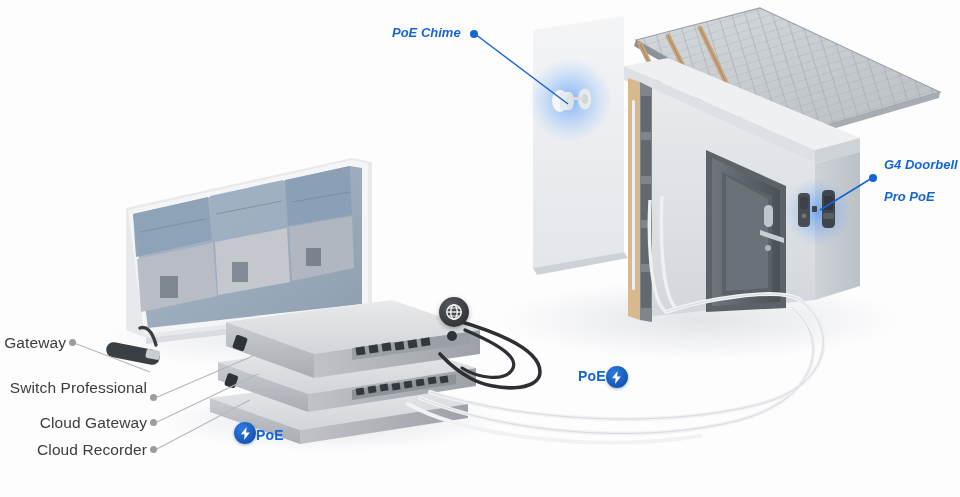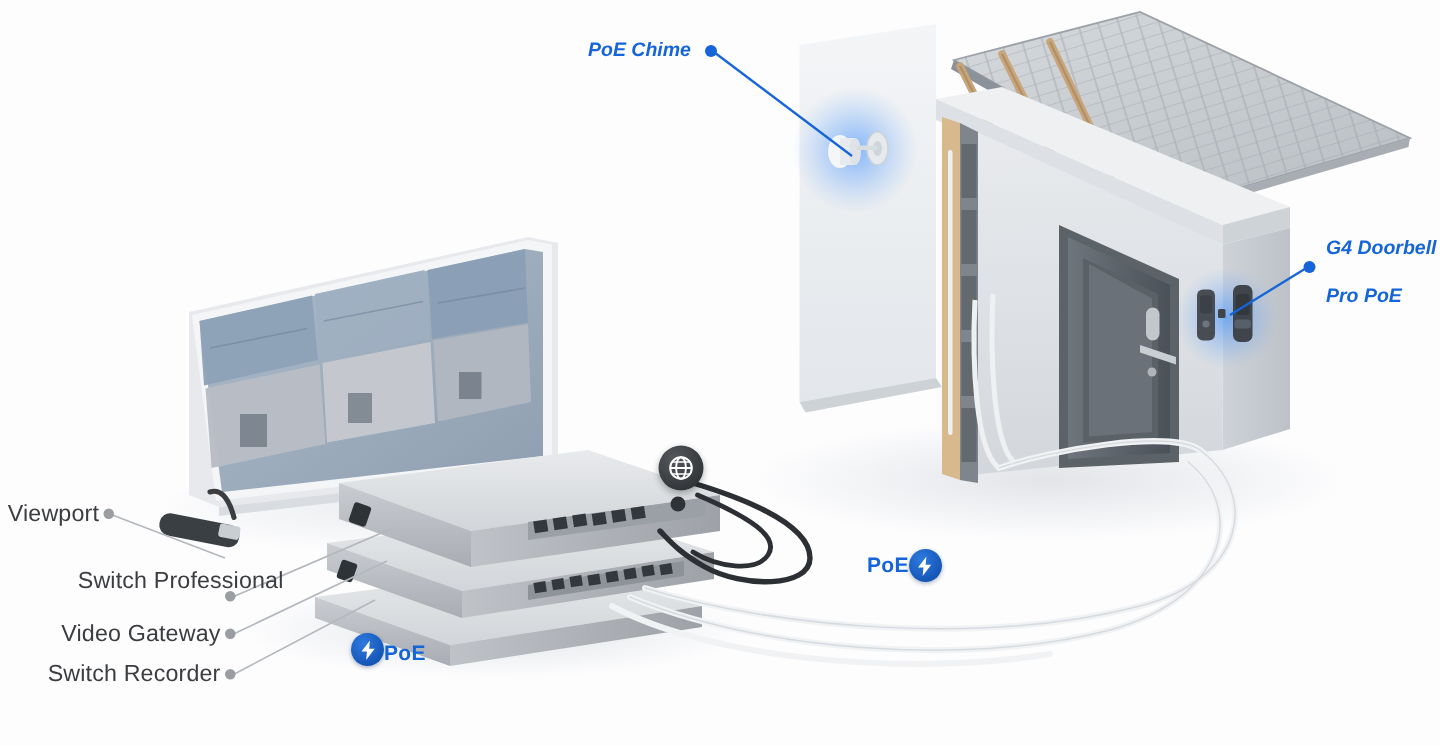--- a/index.html
+++ b/index.html
@@ -278,30 +278,30 @@
       <line x1="155" y1="423" x2="258" y2="374"></line>
       <line x1="155" y1="450" x2="250" y2="400"></line>
     </g>
 
     <g stroke="#1565d8" stroke-width="1.5" fill="none">
       <line x1="475" y1="34" x2="568" y2="104"></line>
       <line x1="872" y1="178" x2="820" y2="210"></line>
     </g>
   </svg>
 
-  <div class="lbl gray-label" style="left:0;top:335px;width:66px;">Viewport</div>
+  <div class="lbl gray-label" style="left:0;top:335px;width:66px;">Gateway</div>
   <div class="gray-dot" style="left:69px;top:339px;"></div>
 
-  <div class="lbl gray-label" style="left:0;top:380px;width:147px;padding-left:42px;">Switch Professional</div>
+  <div class="lbl gray-label" style="left:0;top:380px;width:147px;">Switch Professional</div>
   <div class="gray-dot" style="left:150px;top:394px;"></div>
 
-  <div class="lbl gray-label" style="left:0;top:415px;width:147px;">Video Gateway</div>
+  <div class="lbl gray-label" style="left:0;top:415px;width:147px;">Cloud Gateway</div>
   <div class="gray-dot" style="left:150px;top:419px;"></div>
 
-  <div class="lbl gray-label" style="left:0;top:442px;width:147px;">Switch Recorder</div>
+  <div class="lbl gray-label" style="left:0;top:442px;width:147px;">Cloud Recorder</div>
   <div class="gray-dot" style="left:150px;top:446px;"></div>
 
   <div class="lbl blue-label" style="left:392px;top:25px;">PoE Chime</div>
   <div class="blue-dot" style="left:470px;top:30px;"></div>
 
   <div class="lbl blue-label" style="left:884px;top:157px;">G4 Doorbell</div>
   <div class="lbl blue-label" style="left:884px;top:189px;">Pro PoE</div>
   <div class="blue-dot" style="left:869px;top:174px;"></div>
 
   <div class="poe-group" style="left:234px;top:422px;">

